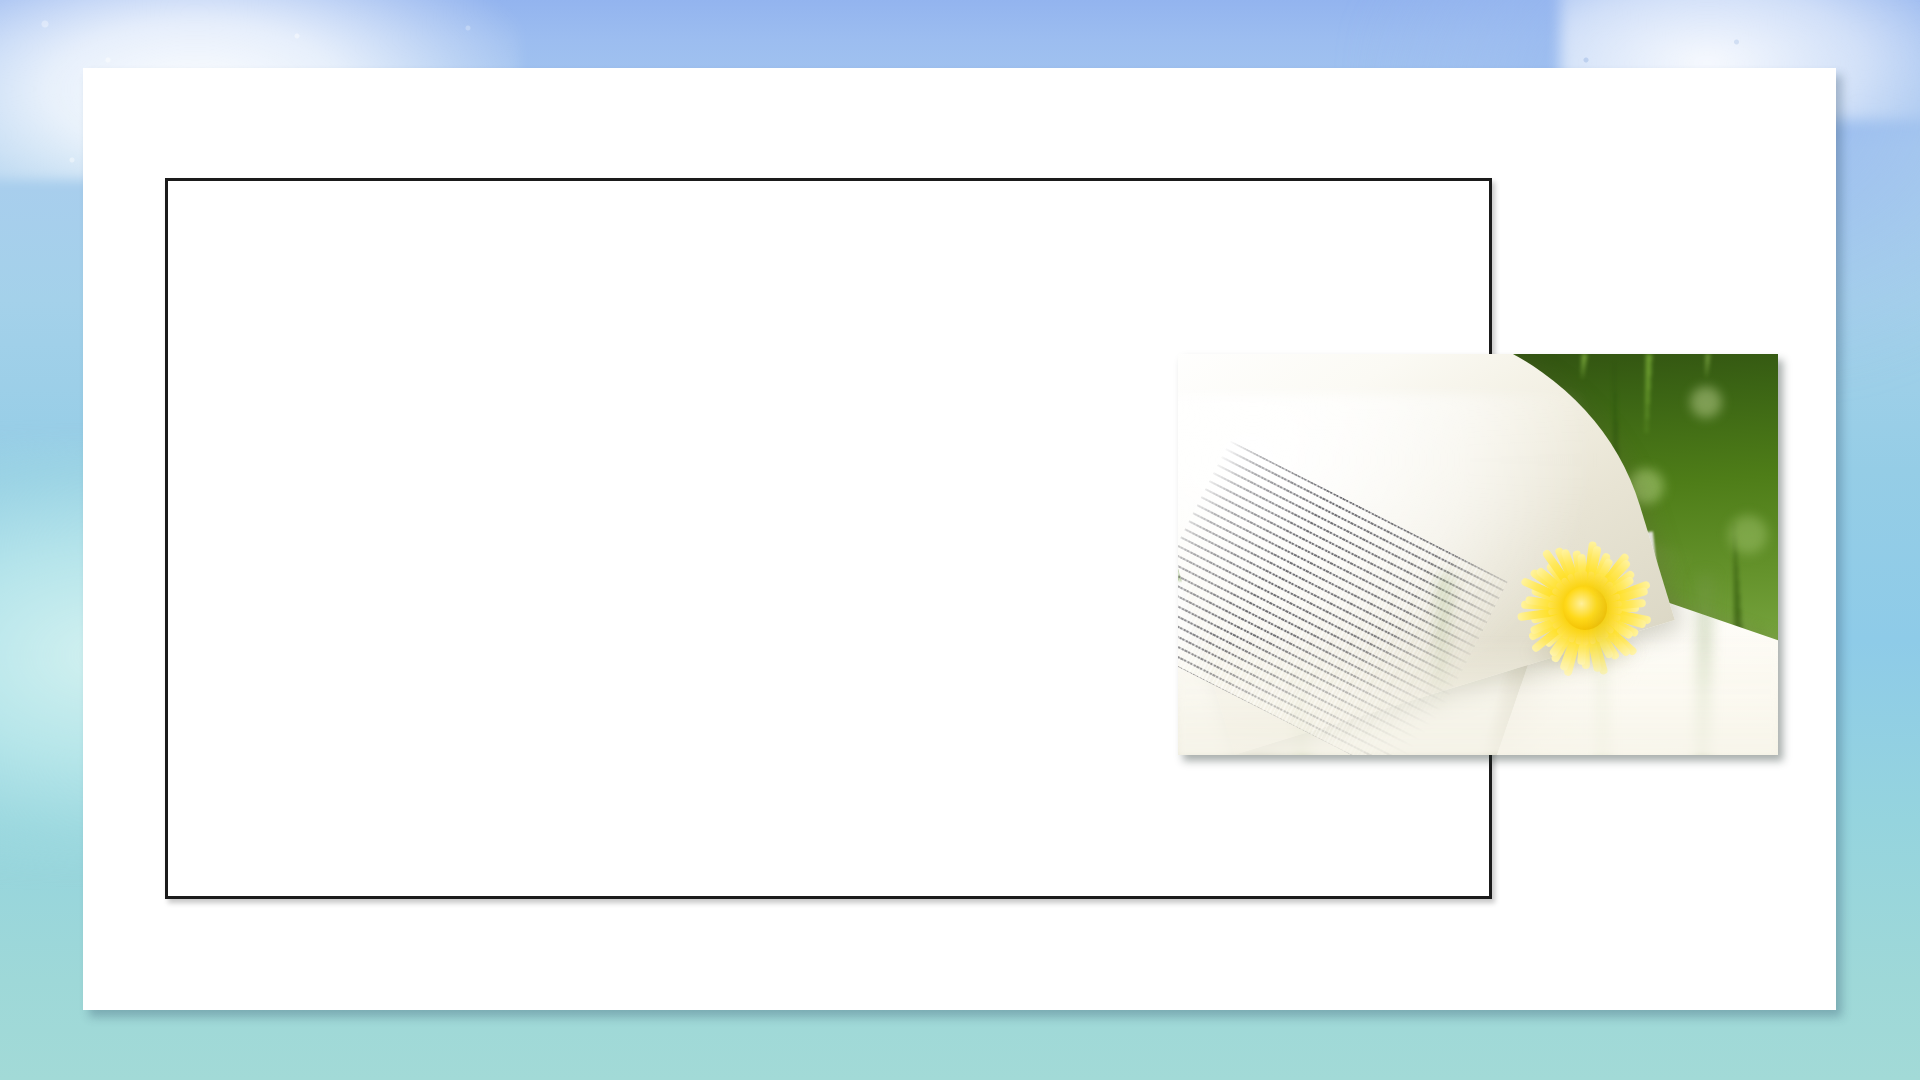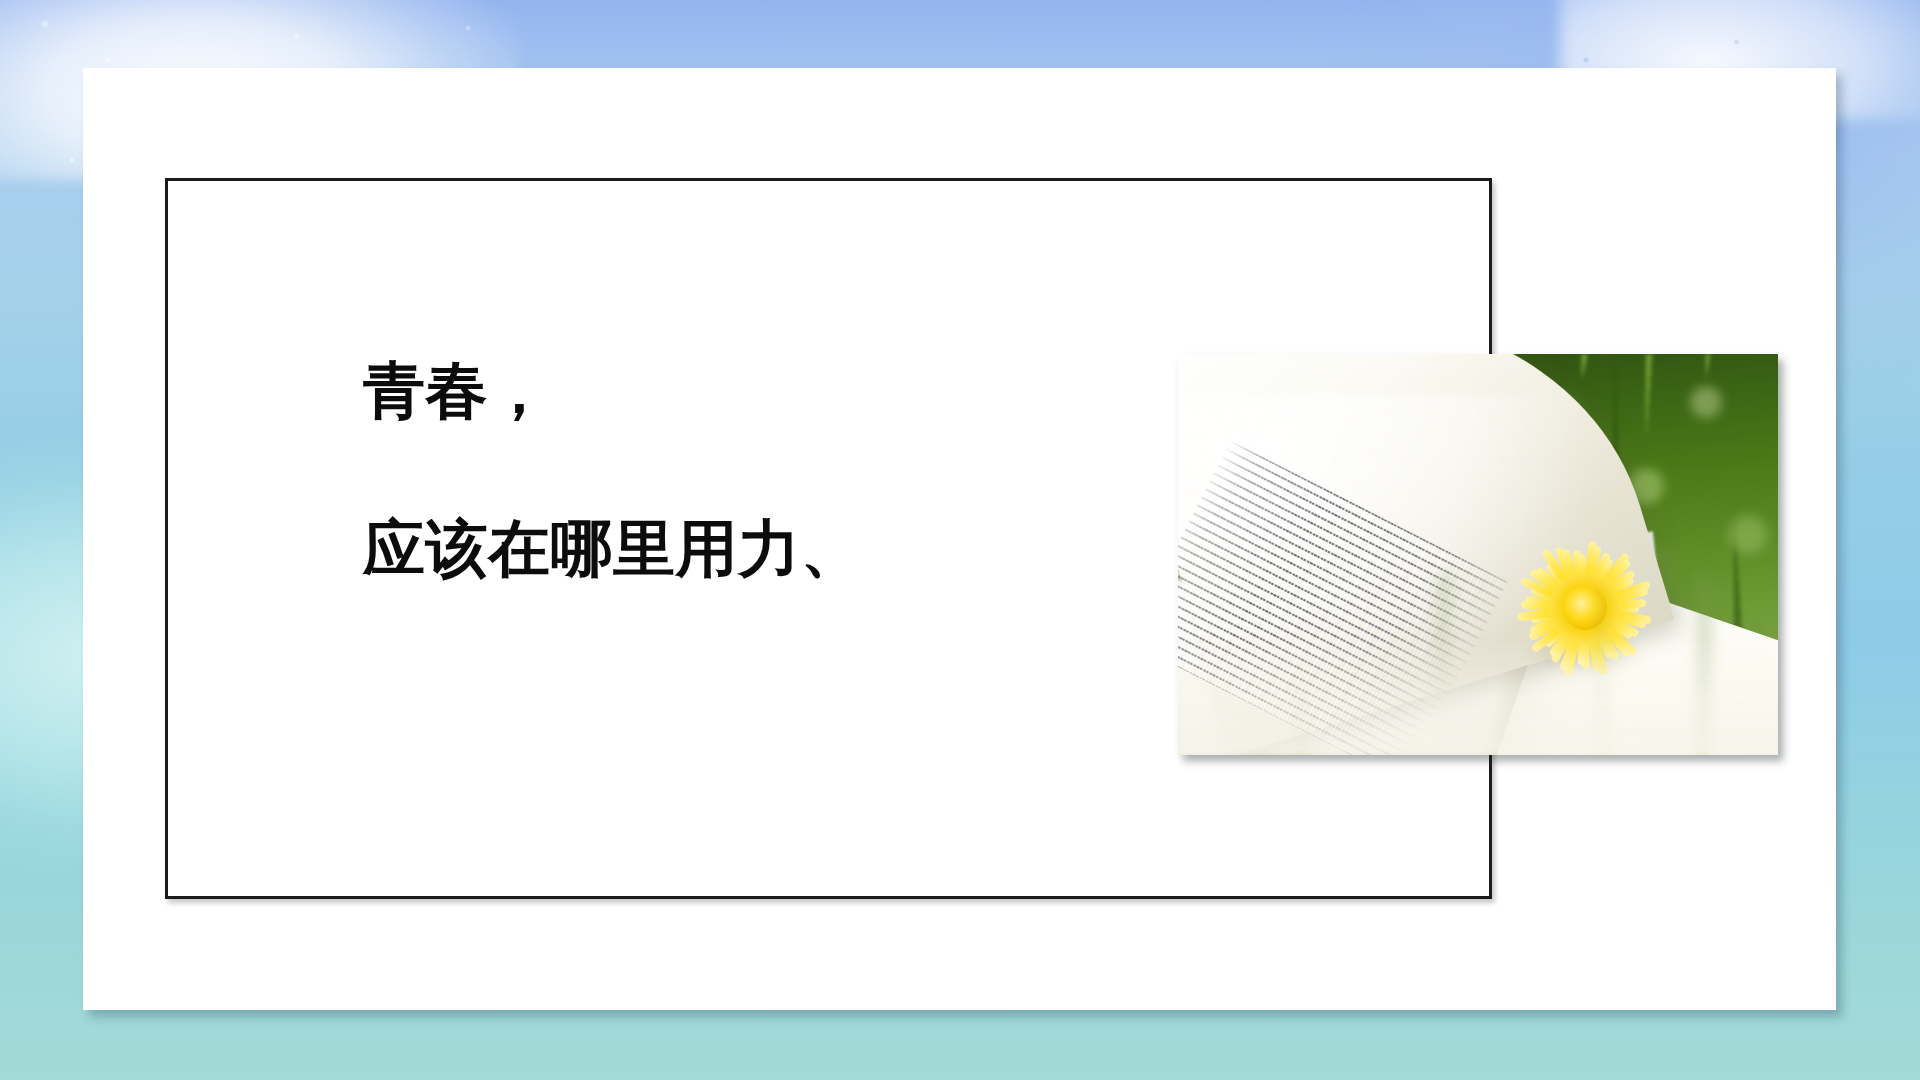--- a/index.html
+++ b/index.html
@@ -233,22 +233,20 @@
     <div class="bg-cloud2"></div>
     <div class="bg-speck"></div>
     <div class="bg-speck2"></div>
   </div>
 
   <div class="card"></div>
 
   <div class="frame"></div>
 
   <div class="text-block">
-    <div class="line l1">青春，</div>
-    <div class="line l2">应该在哪里用力、</div>
   </div>
 
   <div class="photo">
     <div class="photo-inner">
       <div class="grass"></div>
       <div class="grass-blades"></div>
       <div class="grass-blades2"></div>
       <div class="grass-bokeh"></div>
 
       <div class="page-left-edge"></div>

